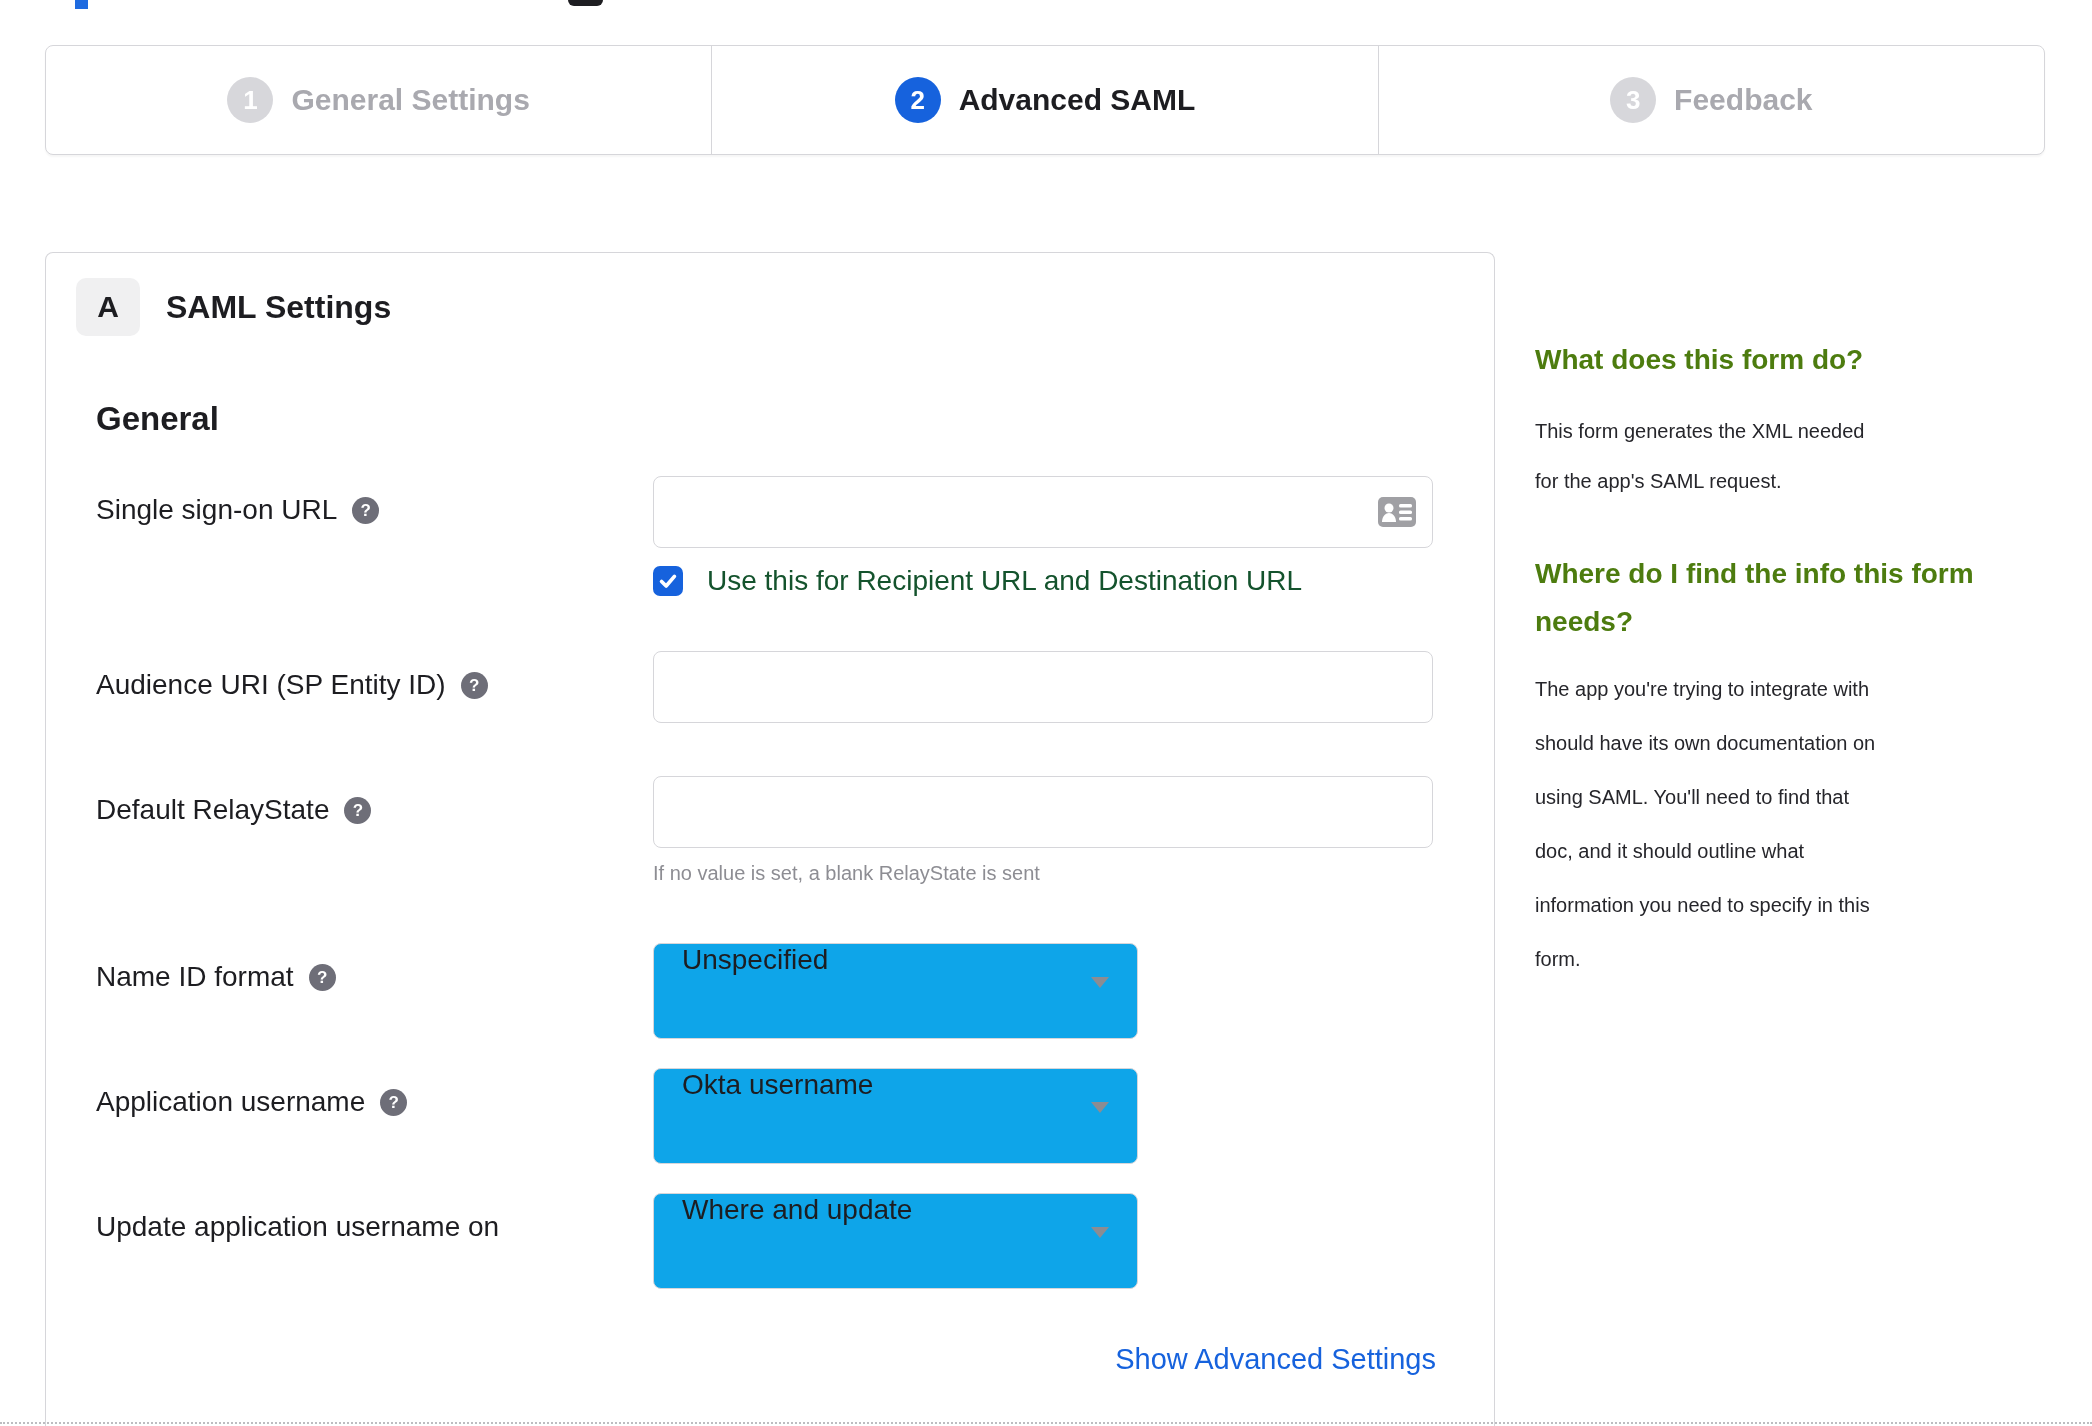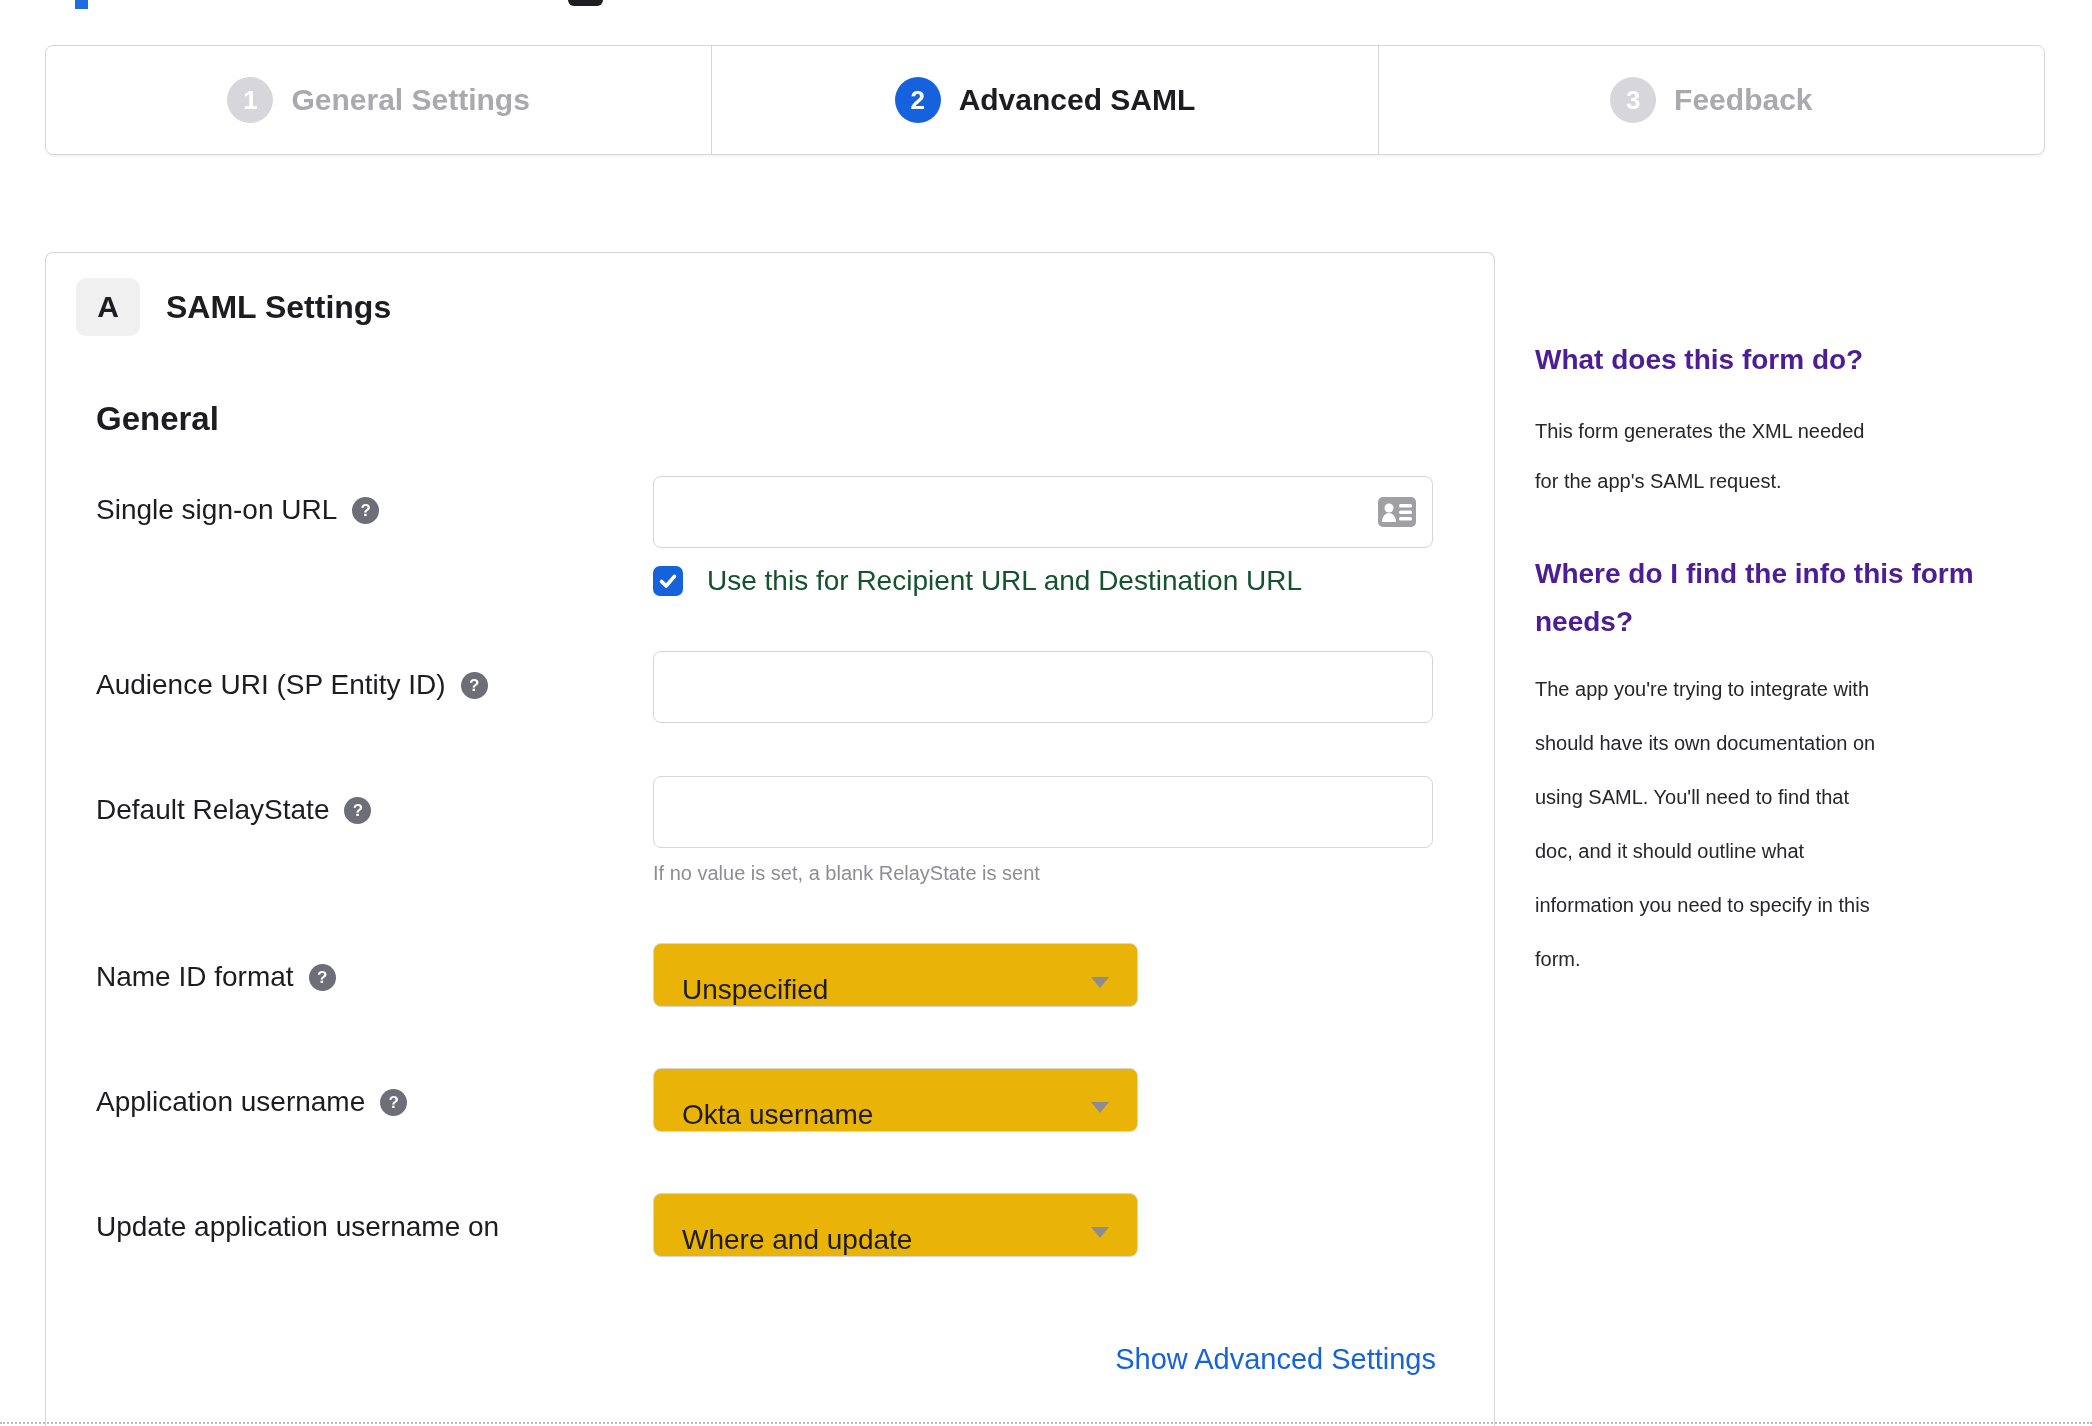--- a/index.html
+++ b/index.html
@@ -75,38 +75,38 @@
   .checkbox-row { display:flex; align-items:center; margin-top:17px; }
   .checkbox {
     width:30px; height:30px; border-radius:7px; background:#1662dd;
     display:flex; align-items:center; justify-content:center; flex:0 0 auto;
   }
   .checkbox-label { margin-left:24px; font-size:28px; color:#14532d; }
 
   .hint { margin-top:14px; font-size:20px; color:#8d8d93; }
 
   .select-box {
-    width:485px; height:64px; border:1px solid #d6d6da; border-radius:8px;
-    background:#eab308; display:flex; align-items:flex-end;
+    width:485px; height:96px; border:1px solid #d6d6da; border-radius:8px;
+    background:#0ea5e9; display:flex; align-items:flex-start;
     padding:0 28px 0 28px; position:relative; cursor:pointer;
   }
   .select-value { font-size:28px; color:#1d1d21; }
   .select-caret {
     position:absolute; right:28px; top:33px;
     width:0; height:0;
     border-left:9px solid transparent; border-right:9px solid transparent;
     border-top:11px solid #8c8c92;
   }
 
   .advanced-link-row { position:absolute; left:50px; top:1090px; width:1340px; text-align:right; }
   .advanced-link { font-size:29px; color:#1662dd; text-decoration:none; font-weight:500; cursor:pointer; }
 
   
   .help-sidebar { position:absolute; left:1535px; top:336px; width:492px; }
-  .help-q { font-size:28px; font-weight:bold; color:#4c1d95; line-height:48px; }
+  .help-q { font-size:28px; font-weight:bold; color:#4d7c0f; line-height:48px; }
   .help-a { margin-top:22px; font-size:20px; color:#26262b; }
   .help-a .line { line-height:50px; }
   .help-q2 { margin-top:44px; }
   .help-a2 { margin-top:16px; }
   .help-a2 .line { line-height:54px; }
 
   
   .dotted-divider { position:absolute; left:0; top:1422px; width:2092px; height:0; border-top:2px dotted #bcbcc0; }
 </style>
 </head>

